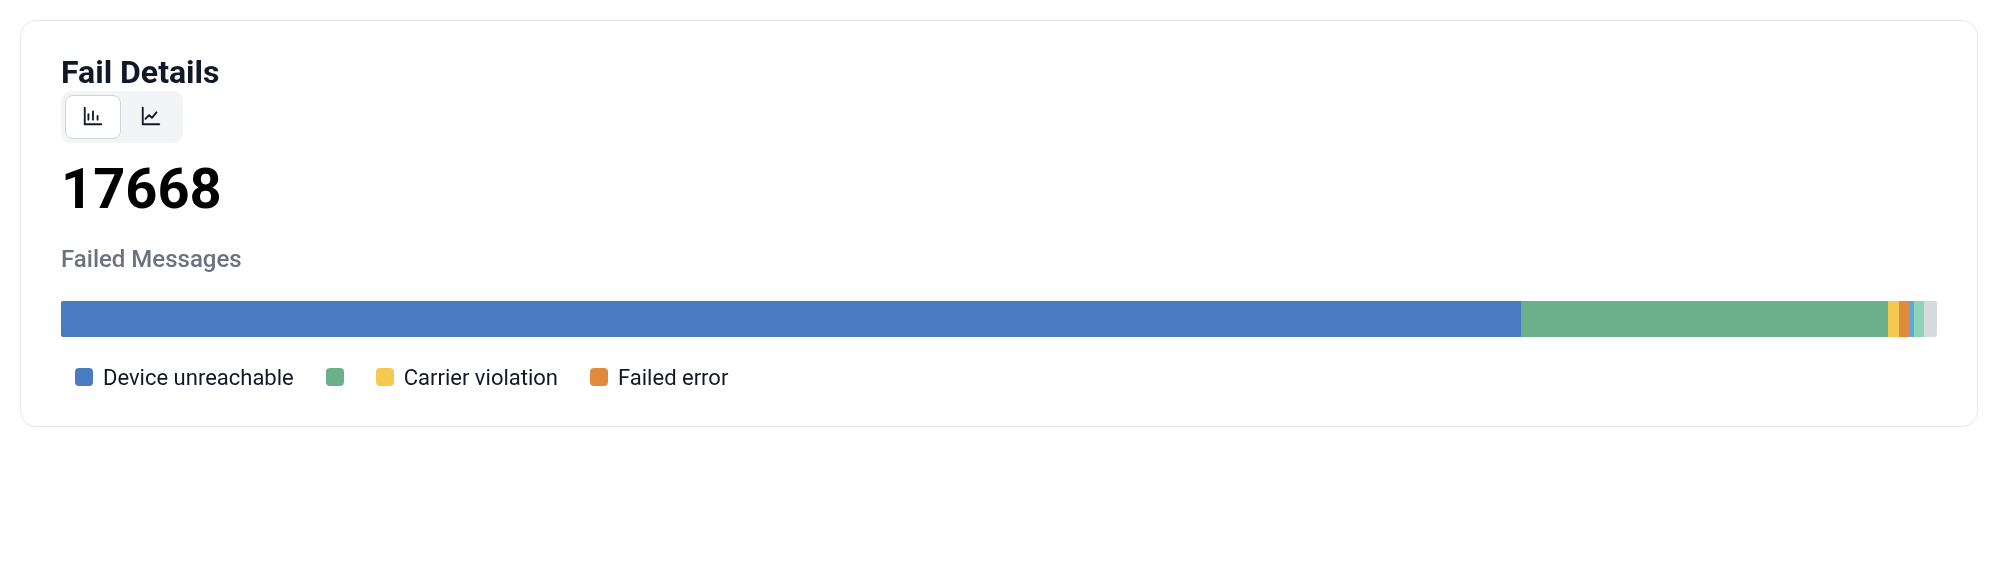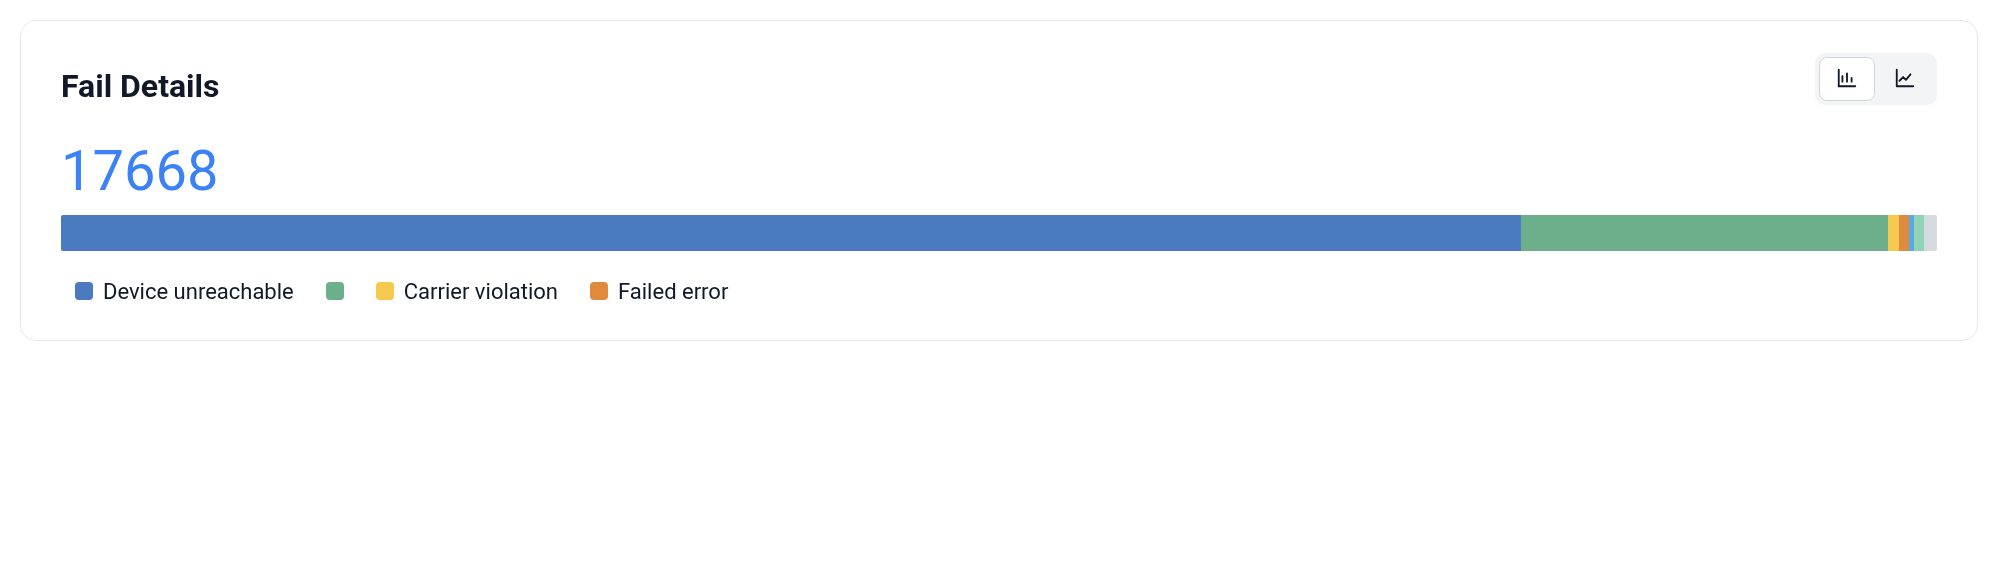--- a/index.html
+++ b/index.html
@@ -17,22 +17,23 @@
       border-radius: 16px;
       padding: 32px 40px 36px 40px;
       background: #ffffff;
       width: 100%;
       max-width: 1958px;
       margin: 0 auto;
     }
     .header-row {
       display: flex;
       justify-content: space-between;
-      align-items: flex-end;
-      margin-bottom: 36px;
+      align-items: flex-start;
+      margin-bottom: 16px;
+      flex-direction: column;
     }
     .title {
       font-size: 32px;
       font-weight: 700;
       color: #111827;
     }
     .toggle-group {
       display: flex;
       background: #f3f4f6;
       border-radius: 10px;
@@ -59,24 +60,24 @@
       width: 22px;
       height: 22px;
       stroke: #111827;
       stroke-width: 2;
       fill: none;
       stroke-linecap: round;
       stroke-linejoin: round;
     }
     .big-number {
       font-size: 56px;
-      font-weight: 400;
-      color: #3b82f6;
+      font-weight: 700;
+      color: #000000;
       line-height: 1.1;
-      margin-bottom: 12px;
+      margin-bottom: 24px;
     }
     .subtitle {
       font-size: 24px;
       font-weight: 500;
       color: #6b7280;
       margin-bottom: 28px;
     }
     .bar {
       display: flex;
       width: 100%;
@@ -134,20 +135,21 @@
           <svg viewBox="0 0 24 24">
               <path d="M3 3v18h18"></path>
               <path d="M6 15l4-4 3 3 5-6"></path>
             </svg>
         </span>
       </button>
     </div>
   </div>
 
   <div class="big-number">17668</div>
+  <div class="subtitle">Failed Messages</div>
 
   <div class="bar" id="stacked-bar">
       <div class="segment" style="width: 77.8%; background: rgb(74, 122, 191);"></div>
       <div class="segment" style="width: 19.6%; background: rgb(107, 176, 138);"></div>
       <div class="segment" style="width: 0.6%; background: rgb(245, 201, 78);"></div>
       <div class="segment" style="width: 0.5%; background: rgb(224, 138, 62);"></div>
       <div class="segment" style="width: 0.3%; background: rgb(91, 168, 230);"></div>
       <div class="segment" style="width: 0.5%; background: rgb(143, 212, 181);"></div>
       <div class="segment" style="width: 0.7%; background: rgb(214, 219, 224);"></div>
     </div>

